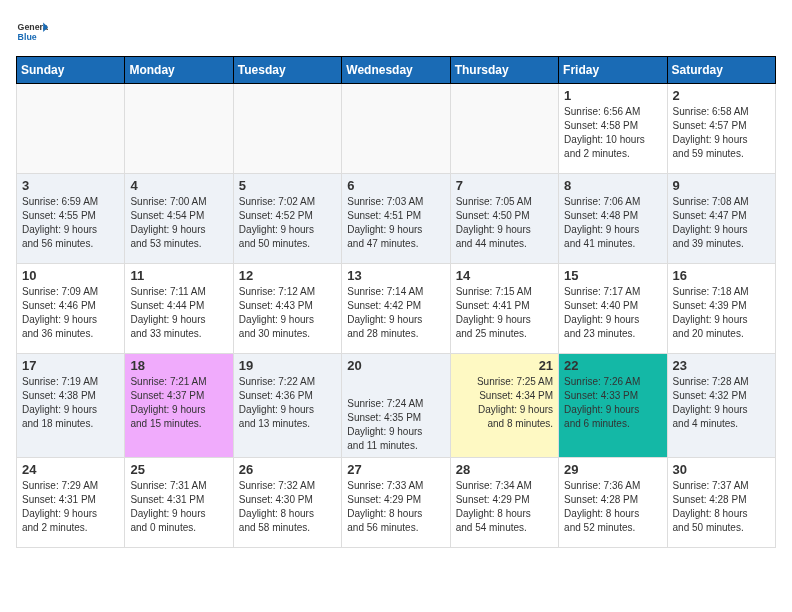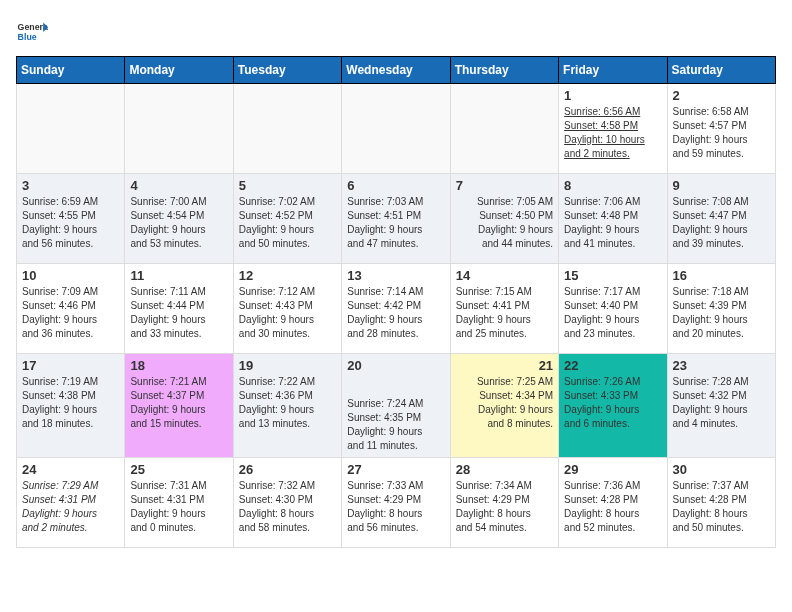--- a/index.html
+++ b/index.html
@@ -112,21 +112,21 @@
   </thead>
   <tbody id="calendar-body">
   <tr>
         <td class="empty"></td>
         <td class="empty"></td>
         <td class="empty"></td>
         <td class="empty"></td>
         <td class="empty"></td>
         <td>
           <span class="day-number">1</span>
-          <div class="day-info" style="white-space: pre-line; text-decoration: underline;">Sunrise: 6:56 AM
+          <div class="day-info" style="white-space: pre-line;">Sunrise: 6:56 AM
 Sunset: 4:58 PM
 Daylight: 10 hours
 and 2 minutes.</div>
         </td>
         <td>
           <span class="day-number">2</span>
           <div class="day-info" style="white-space: pre-line;">Sunrise: 6:58 AM
 Sunset: 4:57 PM
 Daylight: 9 hours
 and 59 minutes.</div>
@@ -156,21 +156,21 @@
         </td>
         <td style="background: rgb(238, 242, 247);">
           <span class="day-number">6</span>
           <div class="day-info" style="white-space: pre-line;">Sunrise: 7:03 AM
 Sunset: 4:51 PM
 Daylight: 9 hours
 and 47 minutes.</div>
         </td>
         <td style="background: rgb(238, 242, 247);">
           <span class="day-number">7</span>
-          <div class="day-info" style="white-space: pre-line; text-align: right;">Sunrise: 7:05 AM
+          <div class="day-info" style="white-space: pre-line;">Sunrise: 7:05 AM
 Sunset: 4:50 PM
 Daylight: 9 hours
 and 44 minutes.</div>
         </td>
         <td style="background: rgb(238, 242, 247);">
           <span class="day-number">8</span>
           <div class="day-info" style="white-space: pre-line;">Sunrise: 7:06 AM
 Sunset: 4:48 PM
 Daylight: 9 hours
 and 41 minutes.</div>
@@ -281,21 +281,21 @@
           <span class="day-number">23</span>
           <div class="day-info" style="white-space: pre-line;">Sunrise: 7:28 AM
 Sunset: 4:32 PM
 Daylight: 9 hours
 and 4 minutes.</div>
         </td>
       </tr>
       <tr>
         <td>
           <span class="day-number">24</span>
-          <div class="day-info" style="white-space: pre-line; font-style: italic;">Sunrise: 7:29 AM
+          <div class="day-info" style="white-space: pre-line;">Sunrise: 7:29 AM
 Sunset: 4:31 PM
 Daylight: 9 hours
 and 2 minutes.</div>
         </td>
         <td>
           <span class="day-number">25</span>
           <div class="day-info" style="white-space: pre-line;">Sunrise: 7:31 AM
 Sunset: 4:31 PM
 Daylight: 9 hours
 and 0 minutes.</div>

